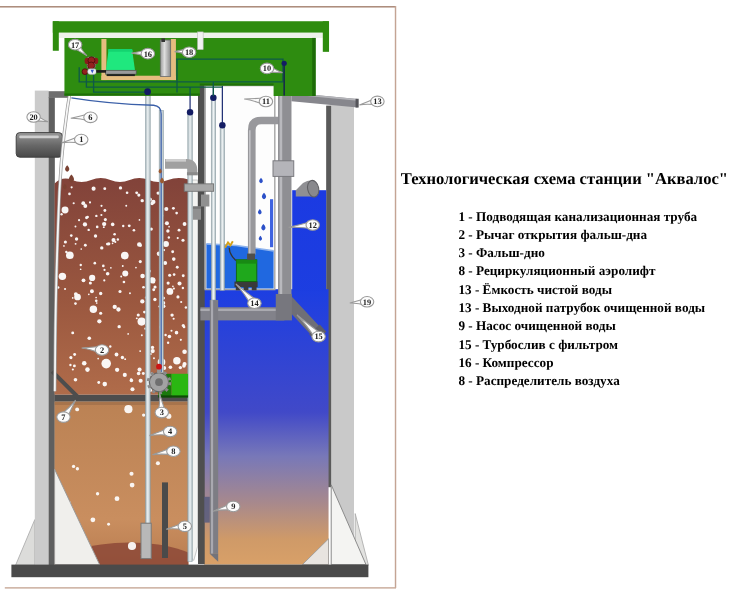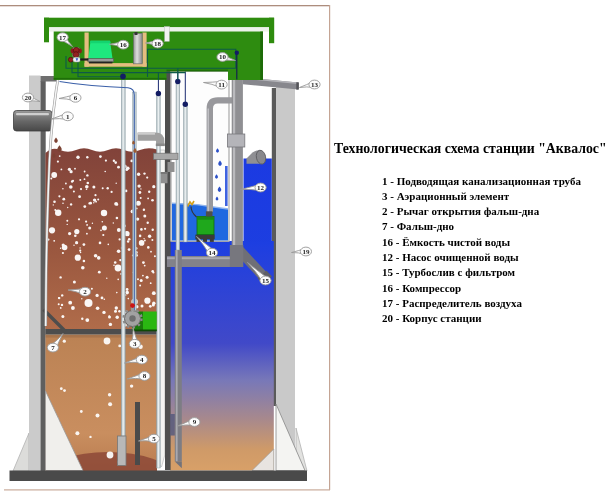--- a/index.html
+++ b/index.html
@@ -623,22 +623,22 @@
 
 <rect x="9.5" y="470.5" width="297.5" height="10.5" fill="#4a4a4a"></rect>
 </svg>
 
 <div id="legend">
       <div id="title">Технологическая схема станции "Аквалос"</div>
     </div>
 
 <div id="list">
       <div class="li">1 - Подводящая канализационная труба</div>
-      <div class="li">3 - Аэрационный элемент</div>
       <div class="li">2 - Рычаг открытия фальш-дна</div>
-      <div class="li">7 - Фальш-дно</div>
-      <div class="li">16 - Ёмкость чистой воды</div>
-      <div class="li">12 - Насос очищенной воды</div>
+      <div class="li">3 - Фальш-дно</div>
+      <div class="li">8 - Рециркуляционный аэролифт</div>
+      <div class="li">13 - Ёмкость чистой воды</div>
+      <div class="li">13 - Выходной патрубок очищенной воды</div>
+      <div class="li">9 - Насос очищенной воды</div>
       <div class="li">15 - Турбослив с фильтром</div>
       <div class="li">16 - Компрессор</div>
-      <div class="li">17 - Распределитель воздуха</div>
-      <div class="li">20 - Корпус станции</div>
+      <div class="li">8 - Распределитель воздуха</div>
     </div>
 </div>
 </body></html>

